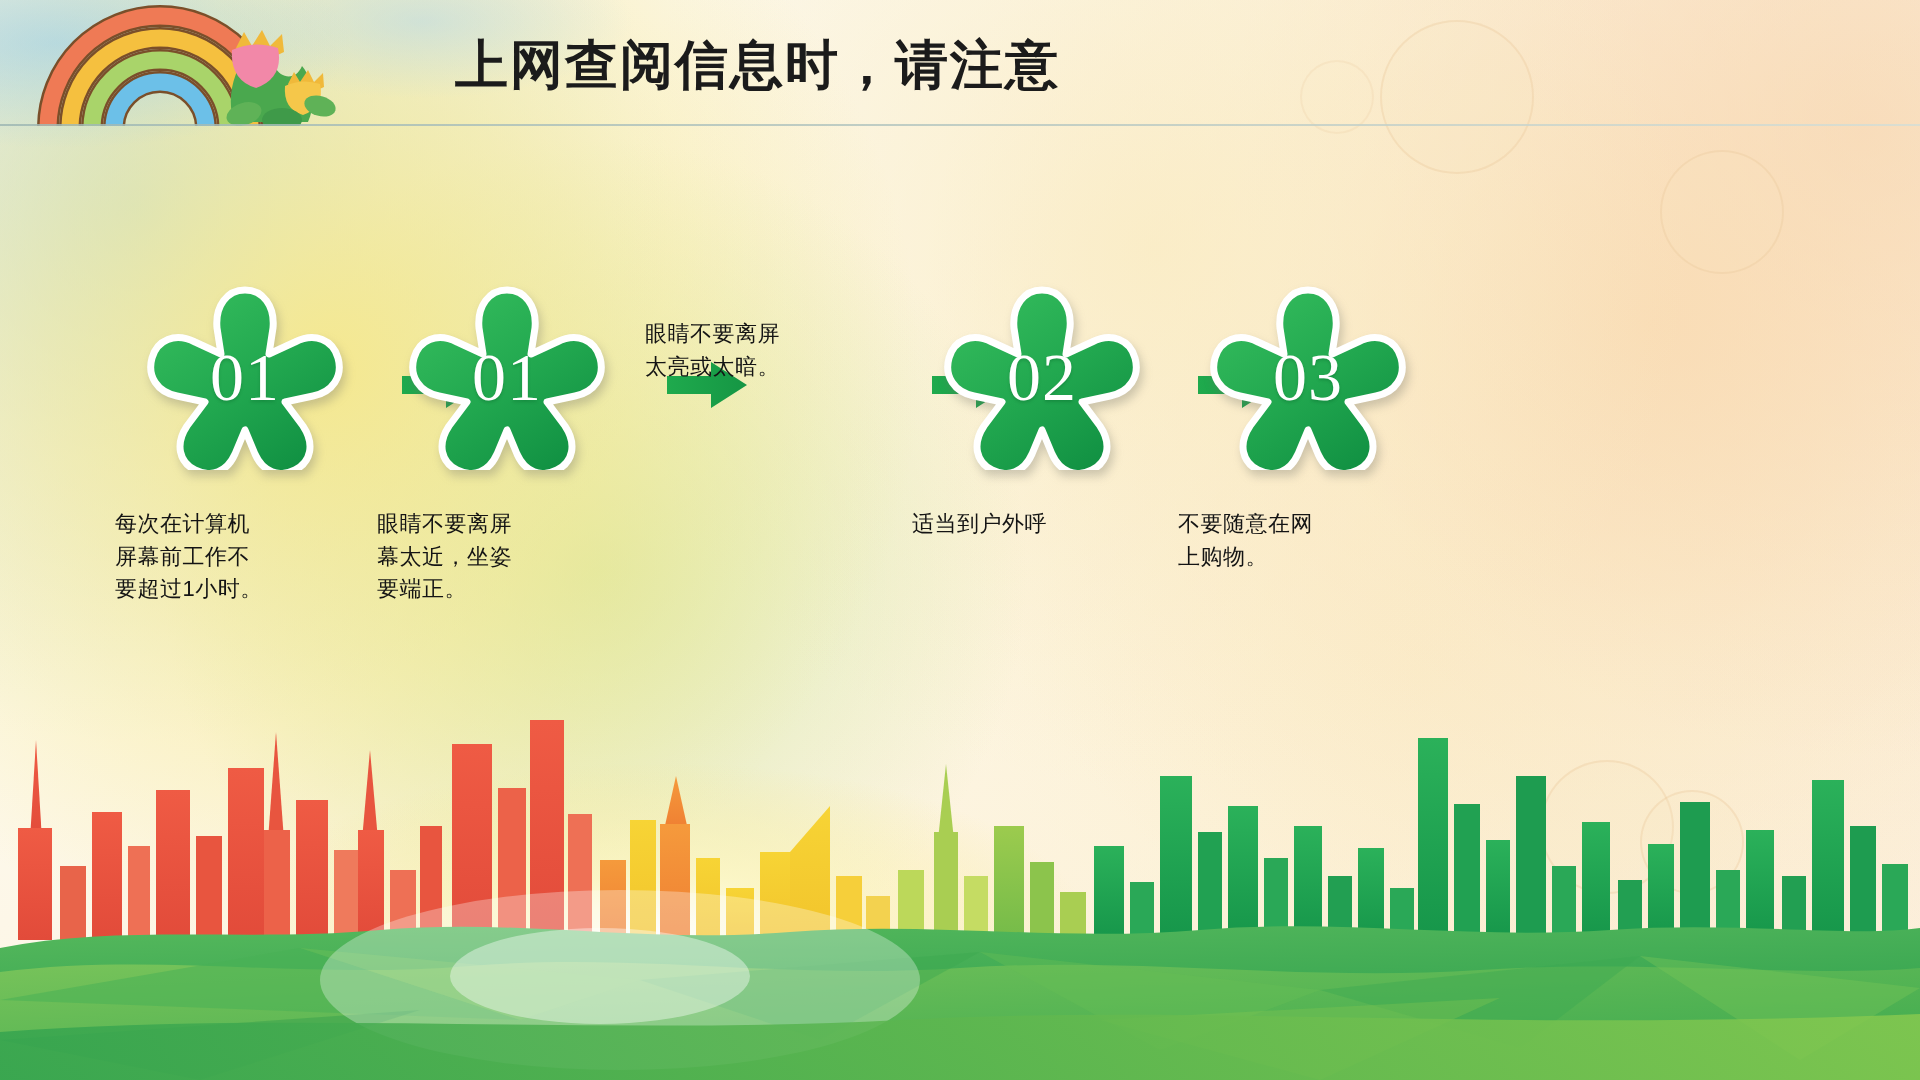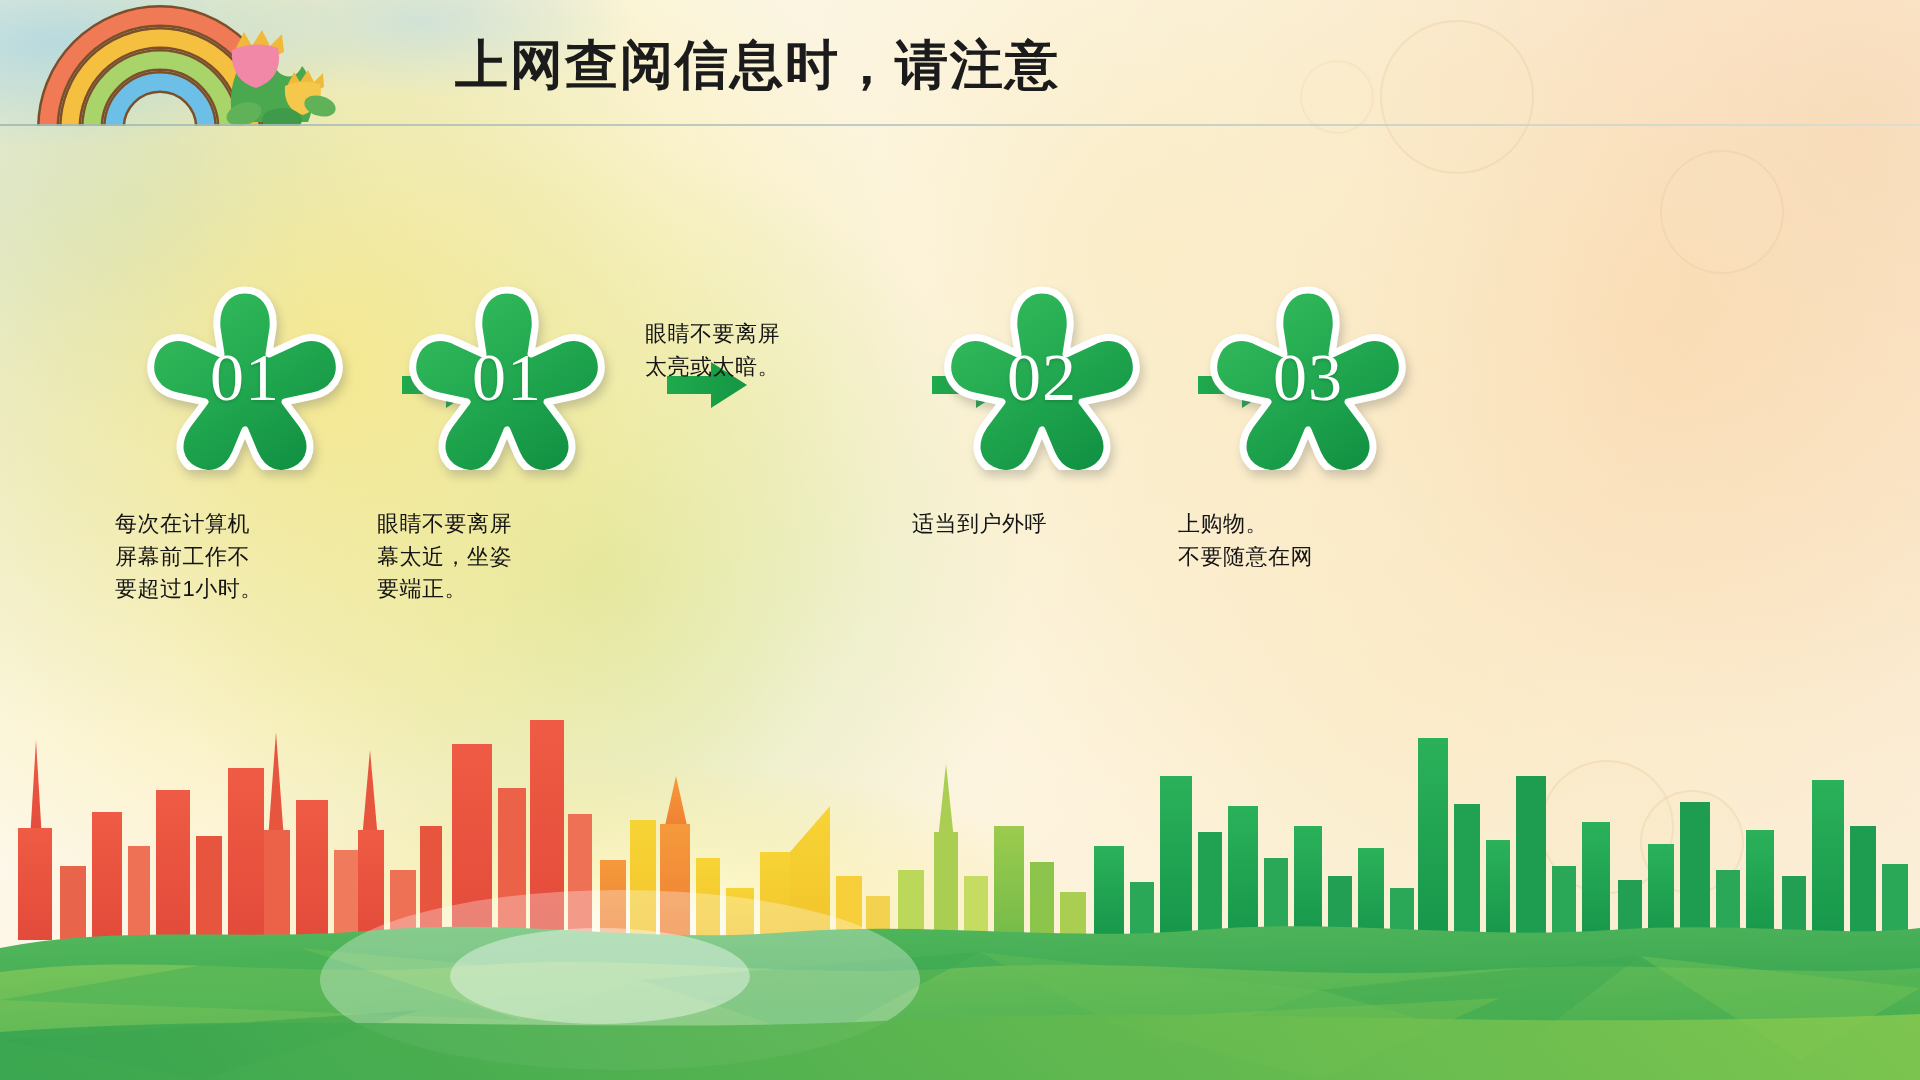--- a/index.html
+++ b/index.html
@@ -435,19 +435,19 @@
         <svg class="star-svg" viewBox="0 0 200 190">
           <path d="M100,10 C118,10 130,26 128,48 L124,74 L150,62 C170,52 188,60 193,78
                    C198,96 188,112 168,116 L140,122 L158,146 C170,164 166,182 150,190
                    C134,198 118,192 110,174 L100,150 L90,174 C82,192 66,198 50,190
                    C34,182 30,164 42,146 L60,122 L32,116 C12,112 2,96 7,78
                    C12,60 30,52 50,62 L76,74 L72,48 C70,26 82,10 100,10 Z" fill="url(#gStar)" stroke="#ffffff" stroke-width="7" stroke-linejoin="round"></path>
         </svg>
         <div class="star-num">03</div>
       </div>
       <div class="step-caption">
+        <span>不要随意在网</span>
         <span>上购物。</span>
-        <span>不要随意在网</span>
       </div>
     </div>
 
   </div>
 </div>
 
 </body></html>

